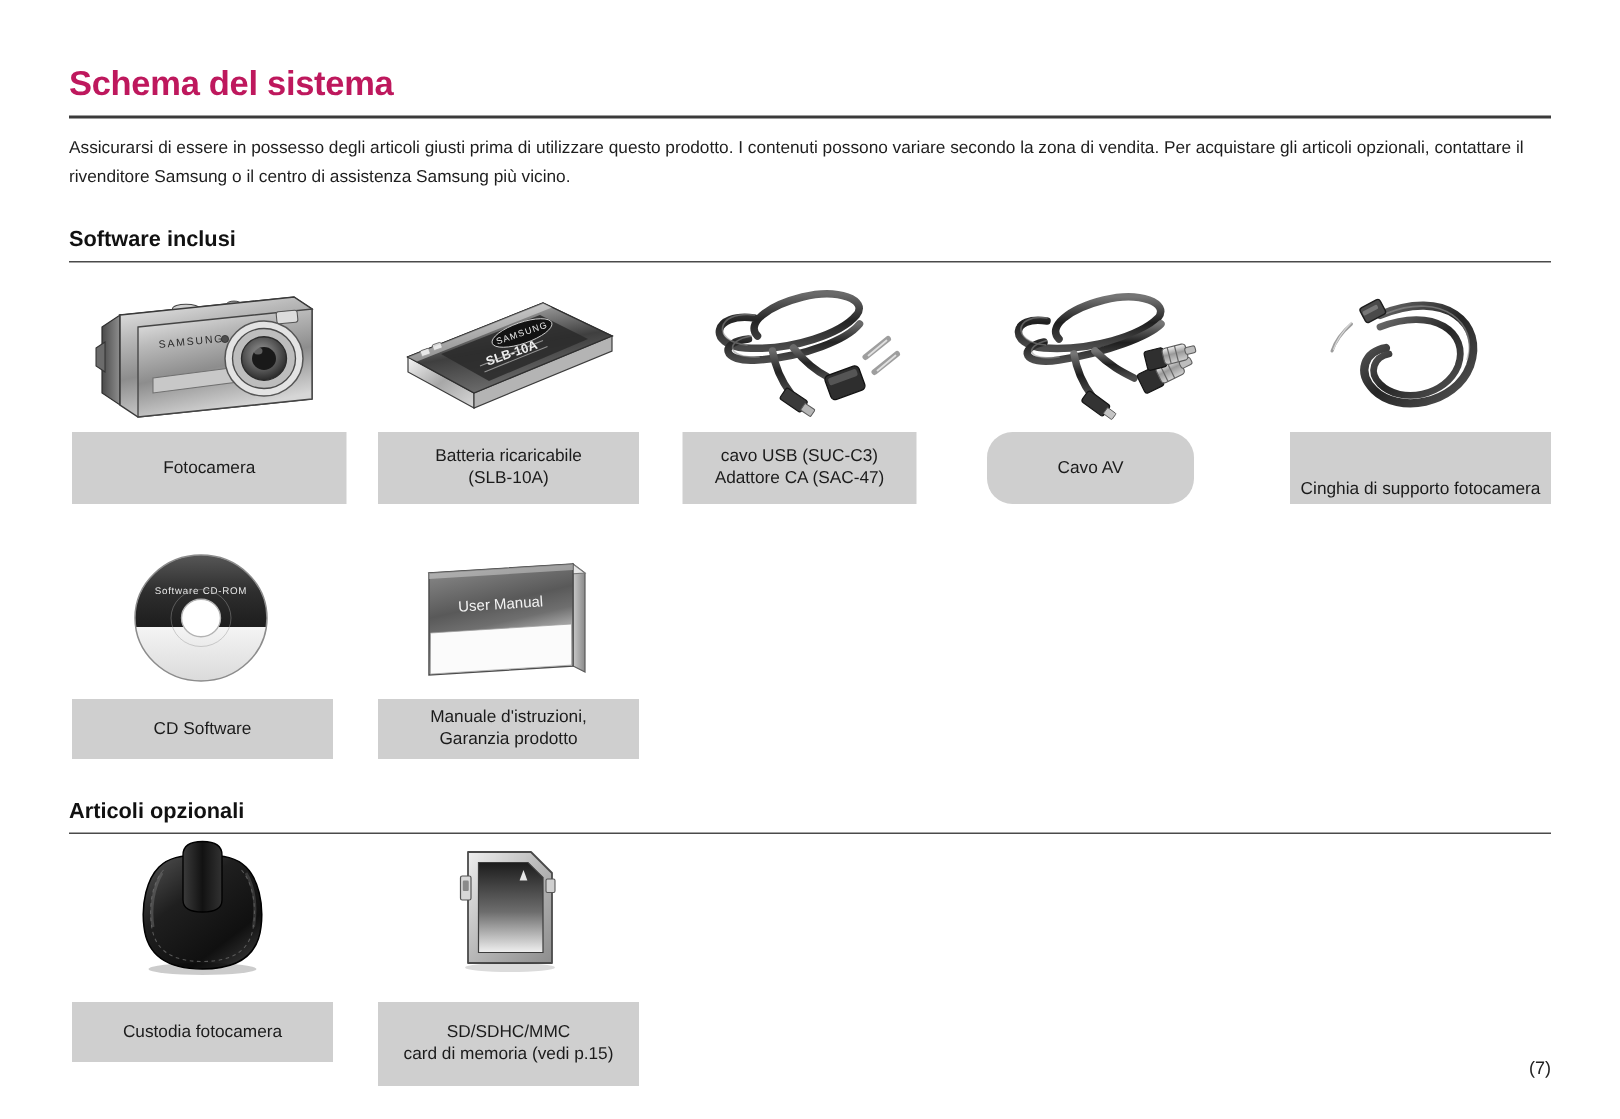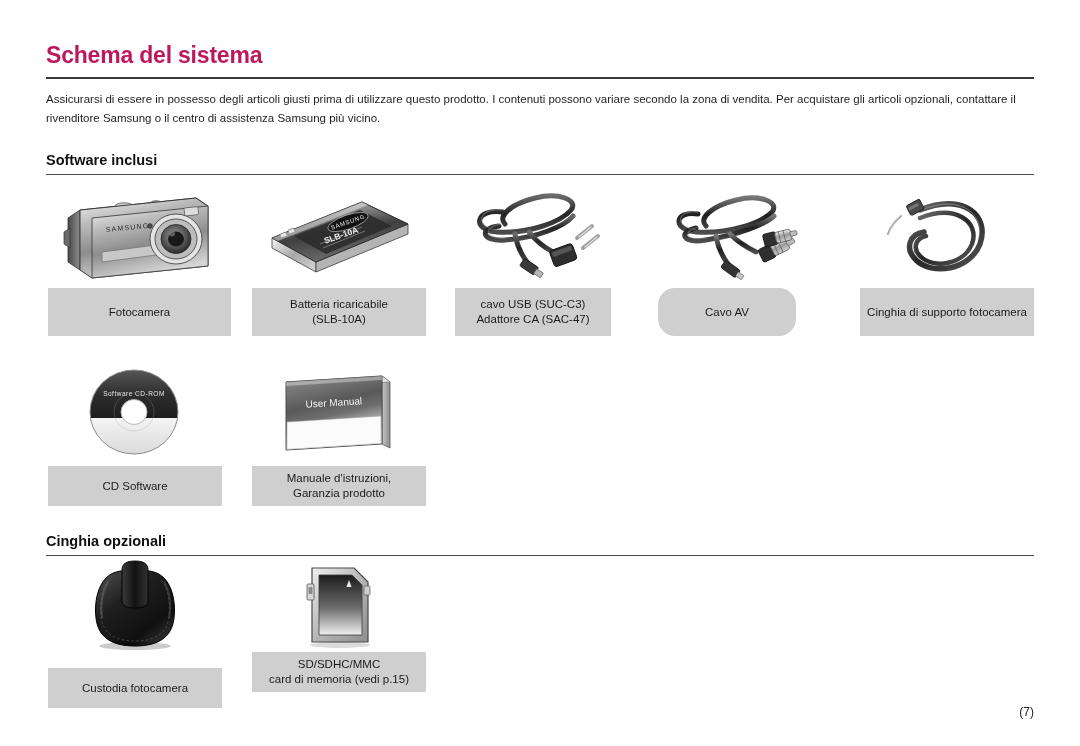--- a/index.html
+++ b/index.html
@@ -352,21 +352,21 @@
 
         <path d="M66 27 C104 12 128 34 120 58" fill="none" stroke="#9a9a9a" stroke-width="1.1" opacity="0.55"></path>
 
         <rect x="48" y="24" width="15" height="11" rx="2" transform="rotate(-28 48 24)" fill="#4a4a4a" stroke="#1d1d1d" stroke-width="0.9"></rect>
         <rect x="50" y="26" width="11" height="3" rx="1" transform="rotate(-28 50 26)" fill="#777"></rect>
 
         <path d="M43 34 C36 40 32 46 30 52" fill="none" stroke="#9d9d9d" stroke-width="2" stroke-linecap="round"></path>
         <path d="M43 33 C37 39 33 45 31 51" fill="none" stroke="#d5d5d5" stroke-width="0.8" stroke-linecap="round"></path>
       </svg>
     </div>
-    <div class="item-label" style="left:2px; top:106px; width:174px; height:48px;">
+    <div class="item-label" style="left:2px; top:106px; width:174px; height:48px;align-items:flex-end;">
       <div>
         <span>Cinghia di supporto fotocamera</span>
       </div>
     </div>
   </div>
 
   <div class="item" style="left:46px; top:360px; width:178px; height:156px;">
     <div class="item-art" style="height:104px;">
       <svg viewBox="0 0 178 104" width="178" height="104" aria-hidden="true">
         <defs>
@@ -429,21 +429,21 @@
       </svg>
     </div>
     <div class="item-label" style="left:2px; top:106px; width:174px; height:40px;">
       <div>
         <span>Manuale d'istruzioni,</span>
         <span>Garanzia prodotto</span>
       </div>
     </div>
   </div>
 
-  <div class="section-heading" id="sec-optional-heading">Cinghia opzionali</div>
+  <div class="section-heading" id="sec-optional-heading">Articoli opzionali</div>
   <div class="section-rule" id="sec-optional-rule"></div>
 
   <div class="item" style="left:46px; top:556px; width:178px; height:145px;">
     <div class="item-art" style="height:98px;">
       <svg viewBox="0 0 178 98" width="178" height="98" aria-hidden="true">
         <defs>
           <linearGradient id="caseG" x1="0.1" y1="0" x2="0.9" y2="1">
             <stop offset="0" stop-color="#4e4e4e"></stop>
             <stop offset="0.35" stop-color="#1f1f1f"></stop>
             <stop offset="0.75" stop-color="#101010"></stop>
@@ -501,21 +501,21 @@
         <rect x="57" y="28" width="7" height="16" rx="1.2" fill="#d8d8d8" stroke="#555" stroke-width="0.8"></rect>
         <rect x="58.5" y="31" width="4" height="7" rx="0.8" fill="#8a8a8a"></rect>
 
         <rect x="114" y="30" width="6" height="9" rx="1" fill="#cfcfcf" stroke="#555" stroke-width="0.7"></rect>
 
         <path d="M99 24 L101.6 31 L96.4 31 Z" fill="#e6e6e6"></path>
 
         <ellipse cx="90" cy="89" rx="30" ry="3" fill="#000" opacity="0.14"></ellipse>
       </svg>
     </div>
-    <div class="item-label" style="left:2px; top:96px; width:174px; height:40px;text-align:center;">
+    <div class="item-label" style="left:2px; top:112px; width:174px; height:56px;text-align:center;">
       <div>
         <span>SD/SDHC/MMC</span>
         <span>card di memoria  (vedi  p.15)</span>
       </div>
     </div>
   </div>
 
   <div class="folio">(7)</div>
 
 </div>

